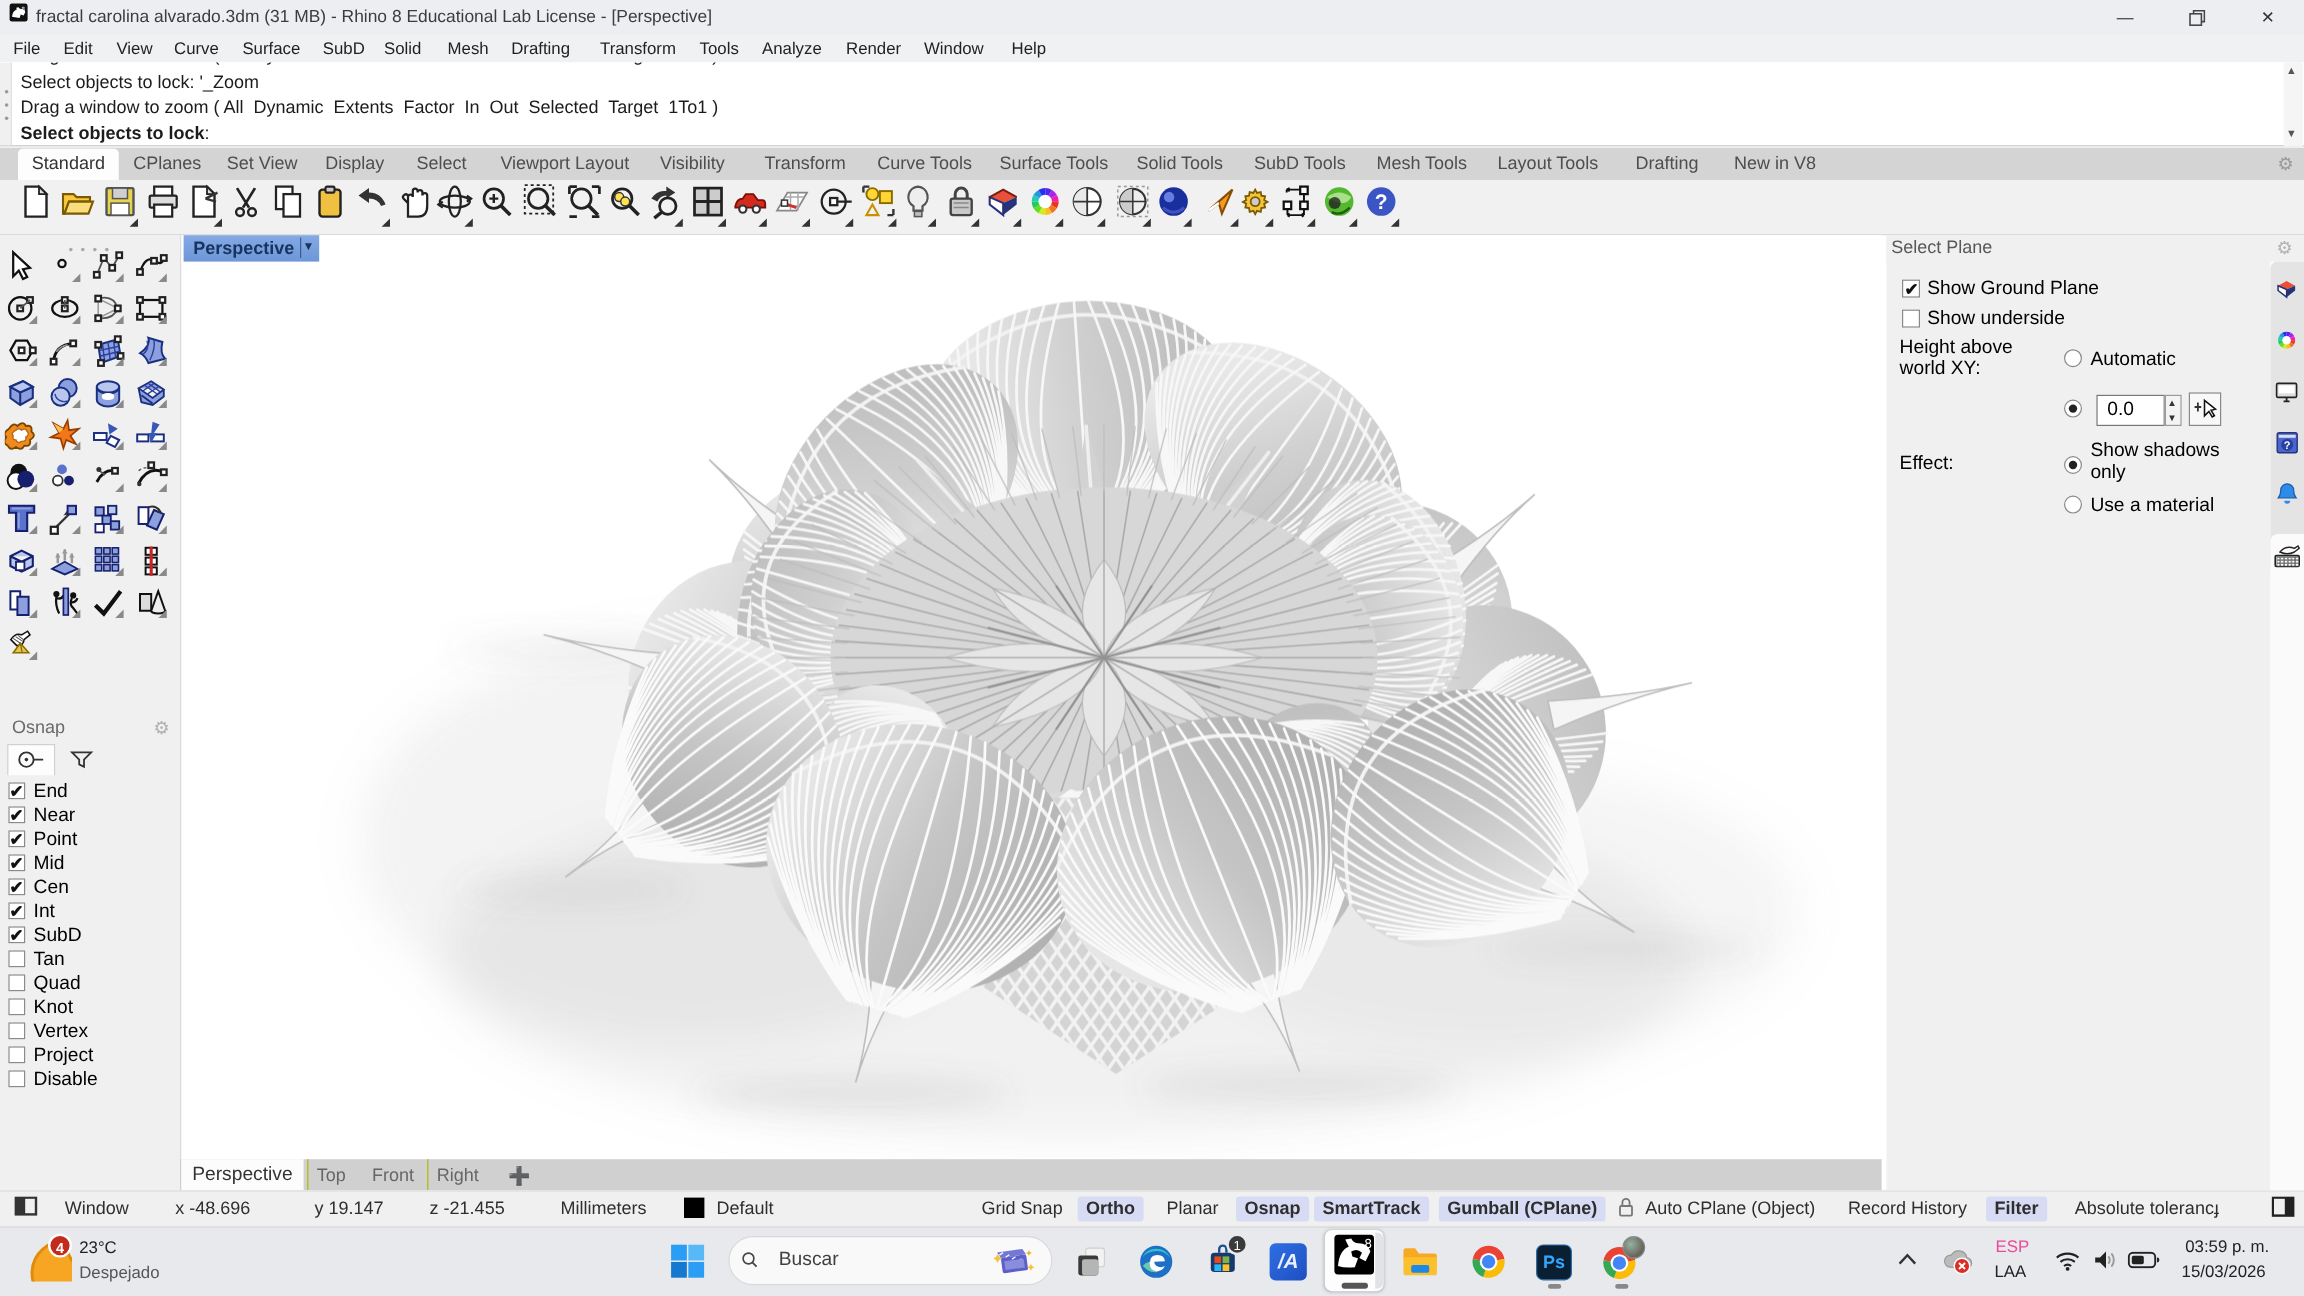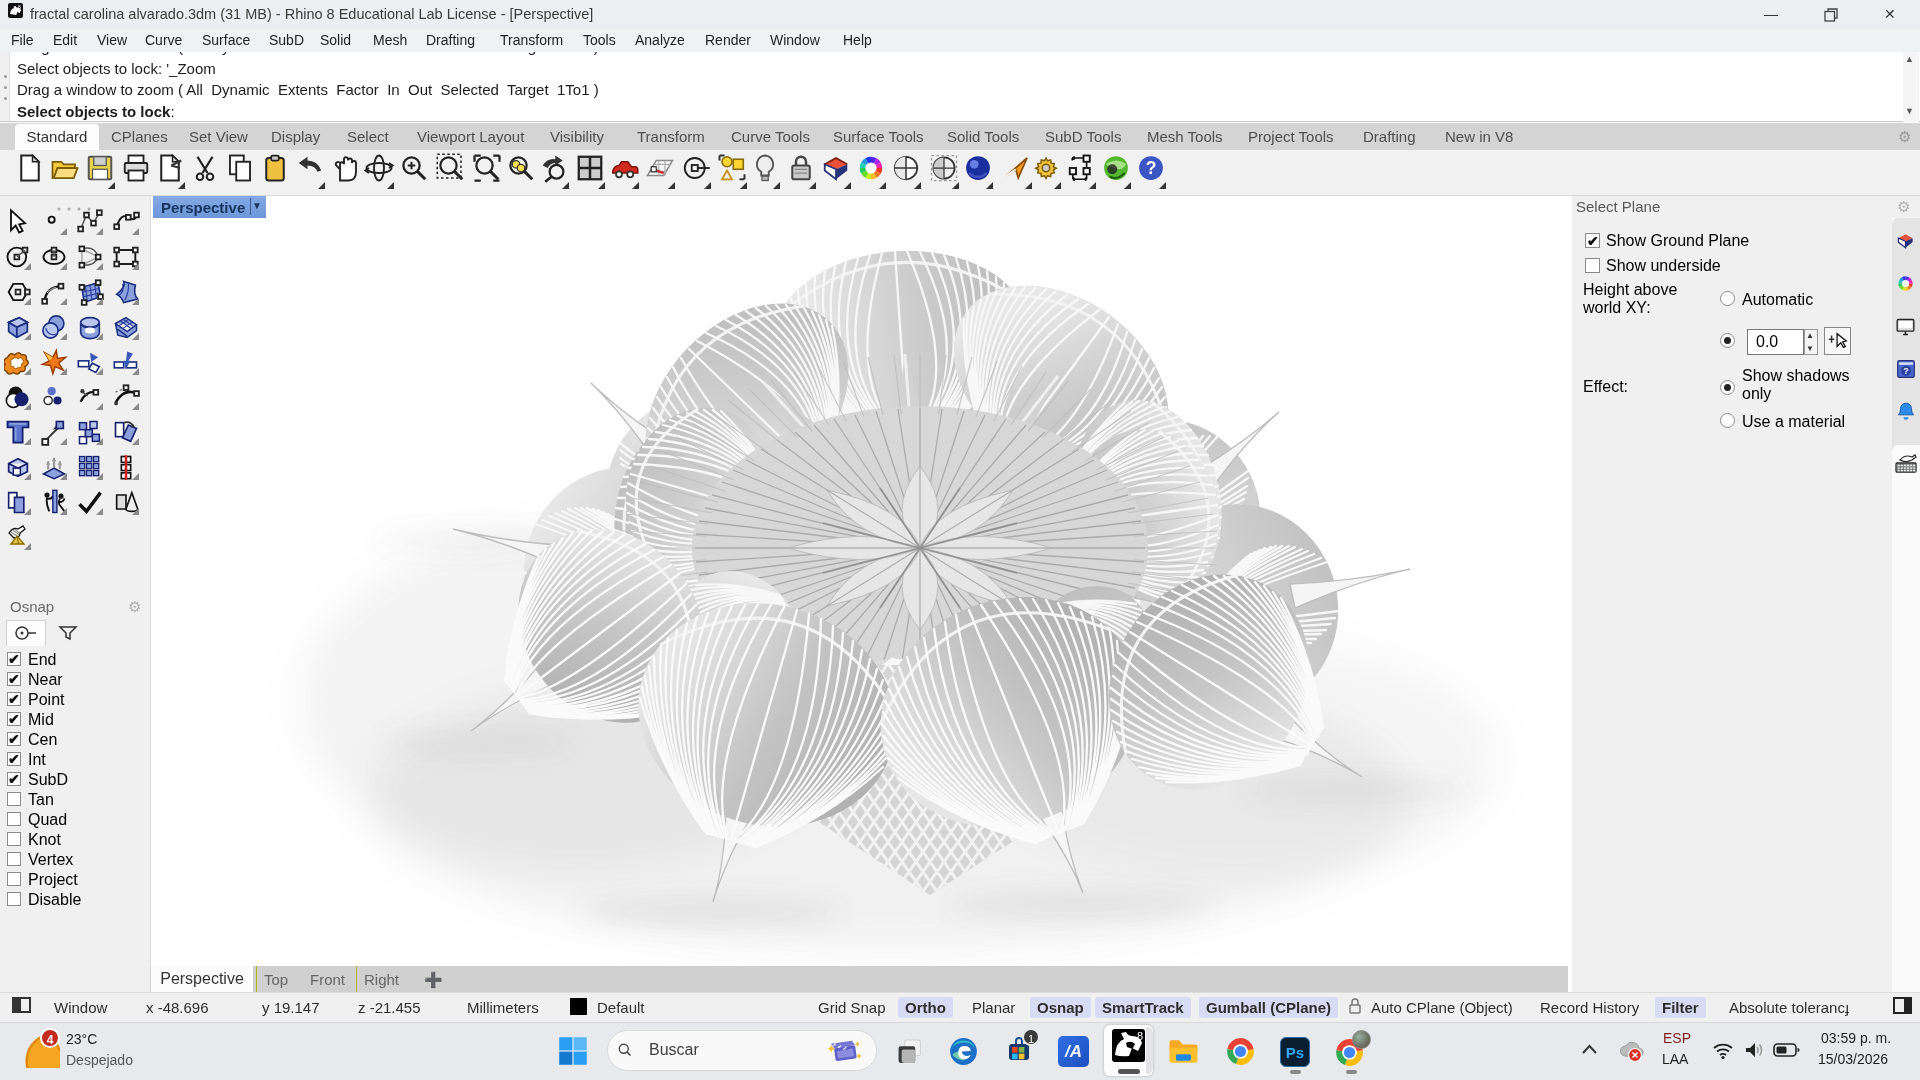--- a/index.html
+++ b/index.html
@@ -110,21 +110,21 @@
     <span class="tab" style="left:271px">Display</span>
       <span class="tab" style="left:347px">Select</span>
     <span class="tab" style="left:417px">Viewport Layout</span>
       <span class="tab" style="left:550px">Visibility</span>
     <span class="tab" style="left:637px">Transform</span>
       <span class="tab" style="left:731px">Curve Tools</span>
     <span class="tab" style="left:833px">Surface Tools</span>
       <span class="tab" style="left:947px">Solid Tools</span>
     <span class="tab" style="left:1045px">SubD Tools</span>
       <span class="tab" style="left:1147px">Mesh Tools</span>
-    <span class="tab" style="left:1248px">Project Tools</span>
+    <span class="tab" style="left:1248px">Layout Tools</span>
       <span class="tab" style="left:1363px">Drafting</span>
     <span class="tab" style="left:1445px">New in V8</span>
     <span class="tab" style="left:1898px;color:#9a9a9a">⚙</span>
   </div>
 
   <div class="abs" id="toolbar"></div>
   <div id="tbicons">
       <svg class="abs" style="left:15px;top:153px" width="30" height="30" viewBox="0 0 24 24">
         <path d="M5 2 h9 l5 5 v15 H5 Z" fill="#fff" stroke="#222" stroke-width="1.6"></path>
         <path d="M14 2 l5 5 h-5 Z" fill="#ddd" stroke="#222" stroke-width="1.2"></path>
@@ -1103,21 +1103,21 @@
       <div class="abs" style="left:1352px;top:1030px;width:19px;height:19px;border-radius:50%;background:radial-gradient(circle at 35% 35%,#97b0a2,#4f4336);border:1px solid #888"></div>
       <div class="abs" style="left:1346px;top:1070px;width:11px;height:4px;background:#888;border-radius:2px"></div>
       <svg class="abs" style="left:1582px;top:1044px" width="15" height="12" viewBox="0 0 15 12">
         <path d="M1 9 L7.5 2 L14 9" fill="none" stroke="#333" stroke-width="2"></path>
       </svg>
       <svg class="abs" style="left:1618px;top:1040px" width="26" height="22" viewBox="0 0 26 22">
         <path d="M7 16 a5 5 0 0 1 1 -10 a7 7 0 0 1 13 2 a4.5 4.5 0 0 1 -1 9 Z" fill="#bbb" stroke="#999" stroke-width="1"></path>
         <circle cx="17" cy="15" r="6.5" fill="#d93025" stroke="#fff" stroke-width="1.2"></circle>
         <path d="M14.5 12.5 l5 5 m0 -5 l-5 5" stroke="#fff" stroke-width="1.6"></path>
       </svg>
-      <div class="abs tbtxt" style="left:1663px;top:1030px;color:#7f1d1d">ESP</div>
+      <div class="abs tbtxt" style="left:1663px;top:1030px;color:#ec4899">ESP</div>
       <div class="abs tbtxt" style="left:1662px;top:1051px;color:#222">LAA</div>
       <svg class="abs" style="left:1712px;top:1042px" width="22" height="17" viewBox="0 0 22 17">
         <path d="M2 6 a14 14 0 0 1 18 0 M5 9.5 a9.5 9.5 0 0 1 12 0 M8 13 a5 5 0 0 1 6 0" fill="none" stroke="#222" stroke-width="1.8"></path>
         <circle cx="11" cy="15.5" r="1.6" fill="#222"></circle>
       </svg>
       <svg class="abs" style="left:1744px;top:1041px" width="21" height="18" viewBox="0 0 21 18">
         <path d="M2 7 h4 l5 -5 v14 l-5 -5 H2 Z" fill="#222"></path>
         <path d="M13 6 a5 5 0 0 1 0 6 M15.5 3.5 a8.5 8.5 0 0 1 0 11" fill="none" stroke="#999" stroke-width="1.6"></path>
       </svg>
       <svg class="abs" style="left:1773px;top:1043px" width="27" height="14" viewBox="0 0 27 14">

